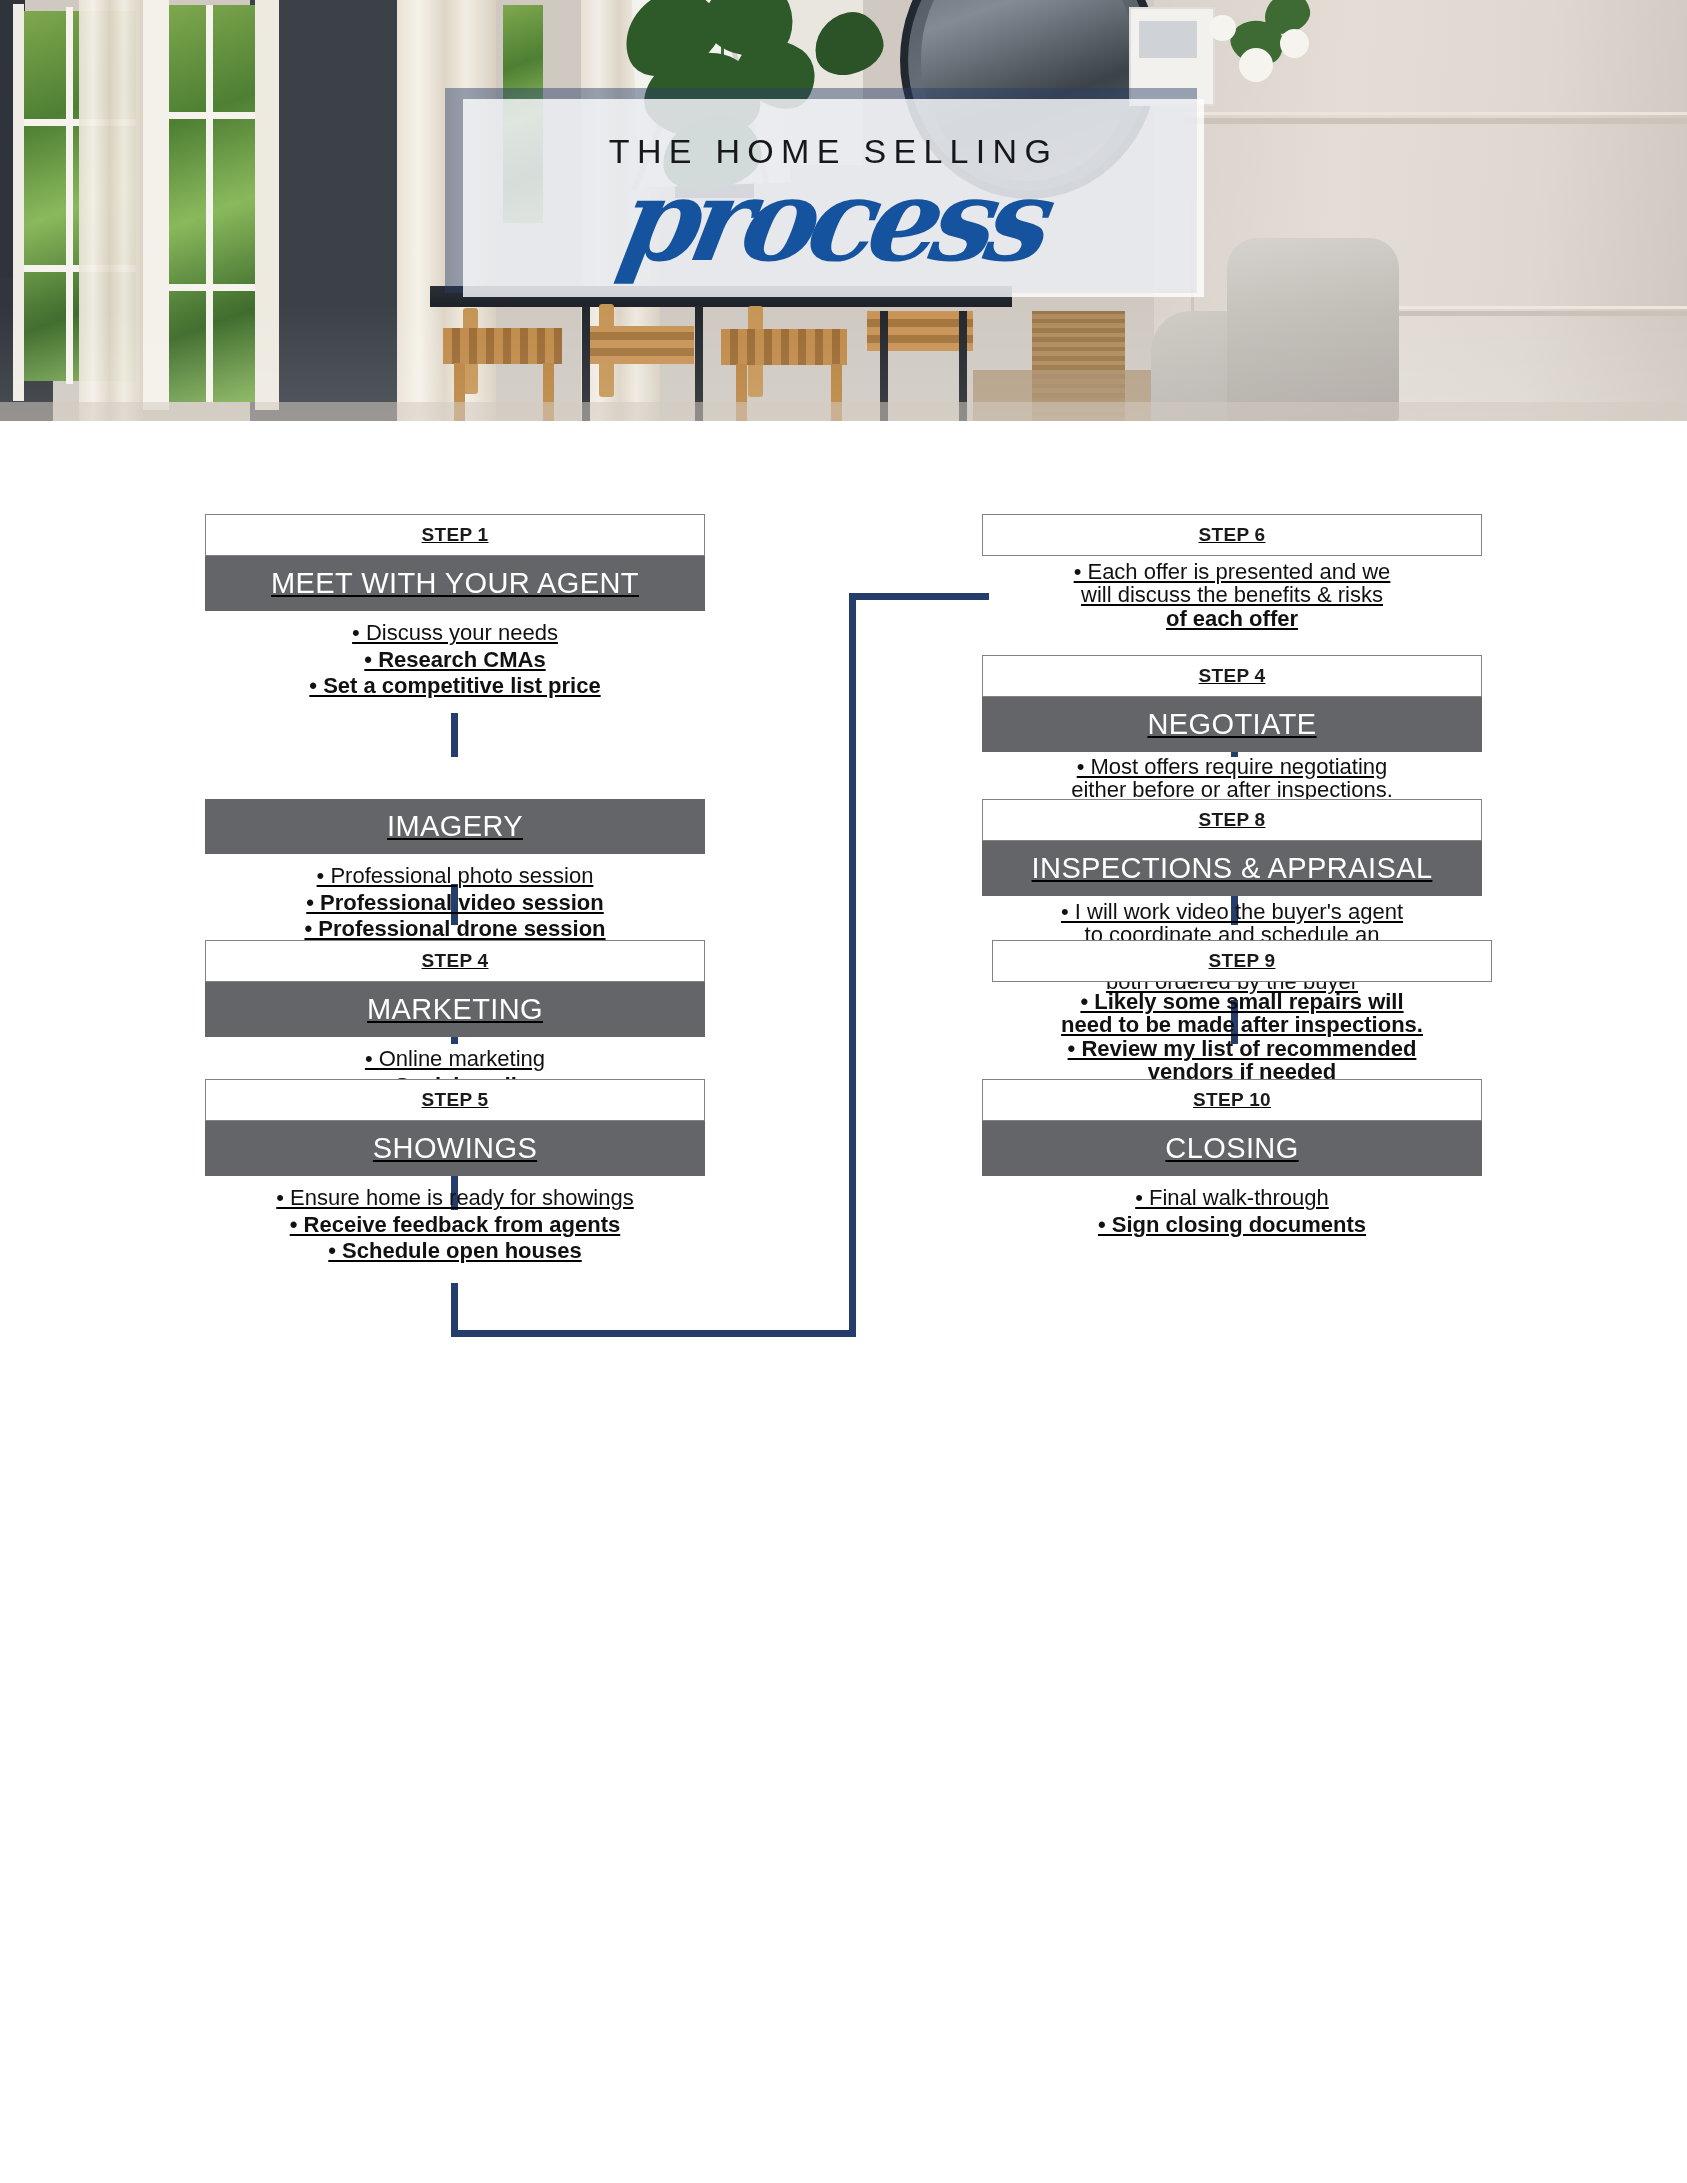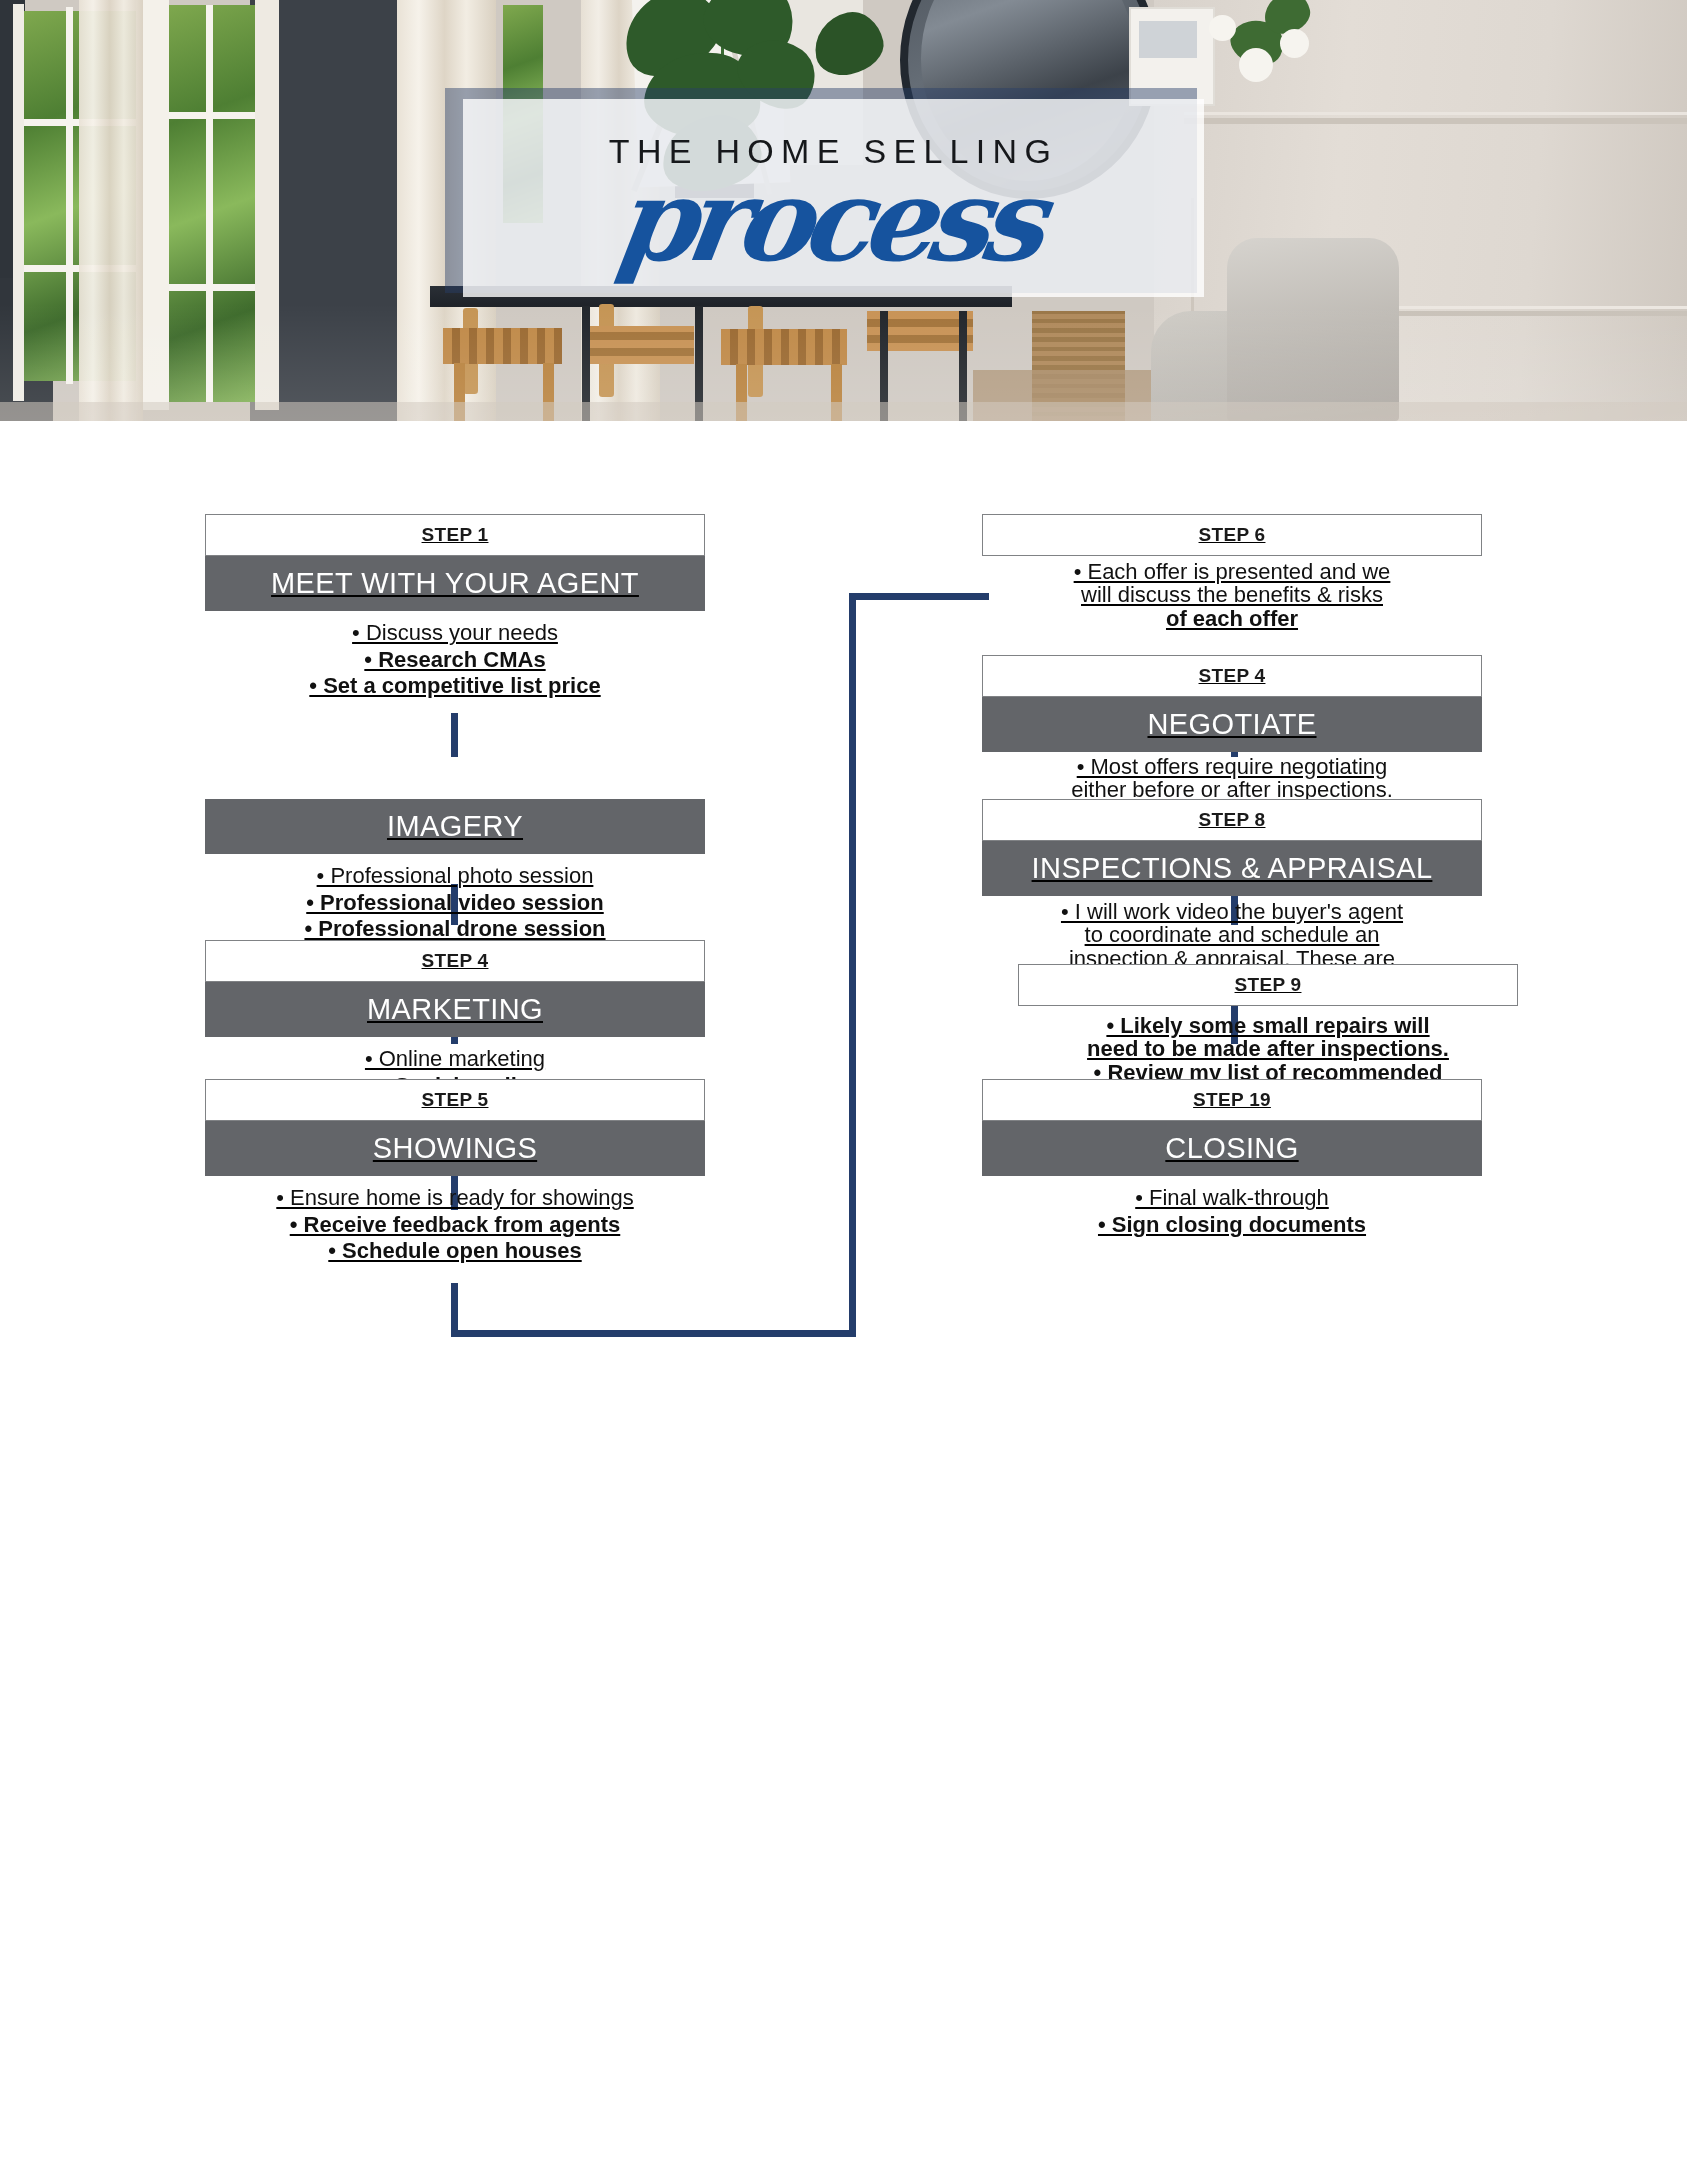--- a/index.html
+++ b/index.html
@@ -335,35 +335,35 @@
       </div>
       <div class="step-body tight" style="padding-top:4px;">
         <p>• I will work video the buyer's agent</p>
         <p>to coordinate and schedule an</p>
         <p>inspection &amp; appraisal. These are</p>
         <p>both ordered by the buyer</p>
       </div>
     </div>
     <div class="vconn" style="left:1231px; top:579px; height:44px;"></div>
 
-    <div class="step" id="s9" style="left:1018px; top:519px;margin-top:24px;">
+    <div class="step" id="s9" style="left:992px; top:519px;">
       <div class="step-head">
         <span>STEP 9</span>
       </div>
       <div class="step-body tight" style="padding-top:8px;">
         <p class="b">• Likely some small repairs will</p>
         <p class="b">need to be made after inspections.</p>
         <p class="b">• Review my list of recommended</p>
         <p class="b">vendors if needed</p>
       </div>
     </div>
 
     <div class="step" id="s10" style="left:982px; top:658px;">
       <div class="step-head">
-        <span>STEP 19</span>
+        <span>STEP 10</span>
       </div>
       <div class="step-title">
         <span>CLOSING</span>
       </div>
       <div class="step-body">
         <p>• Final walk-through</p>
         <p class="b">• Sign closing documents</p>
       </div>
     </div>
 

